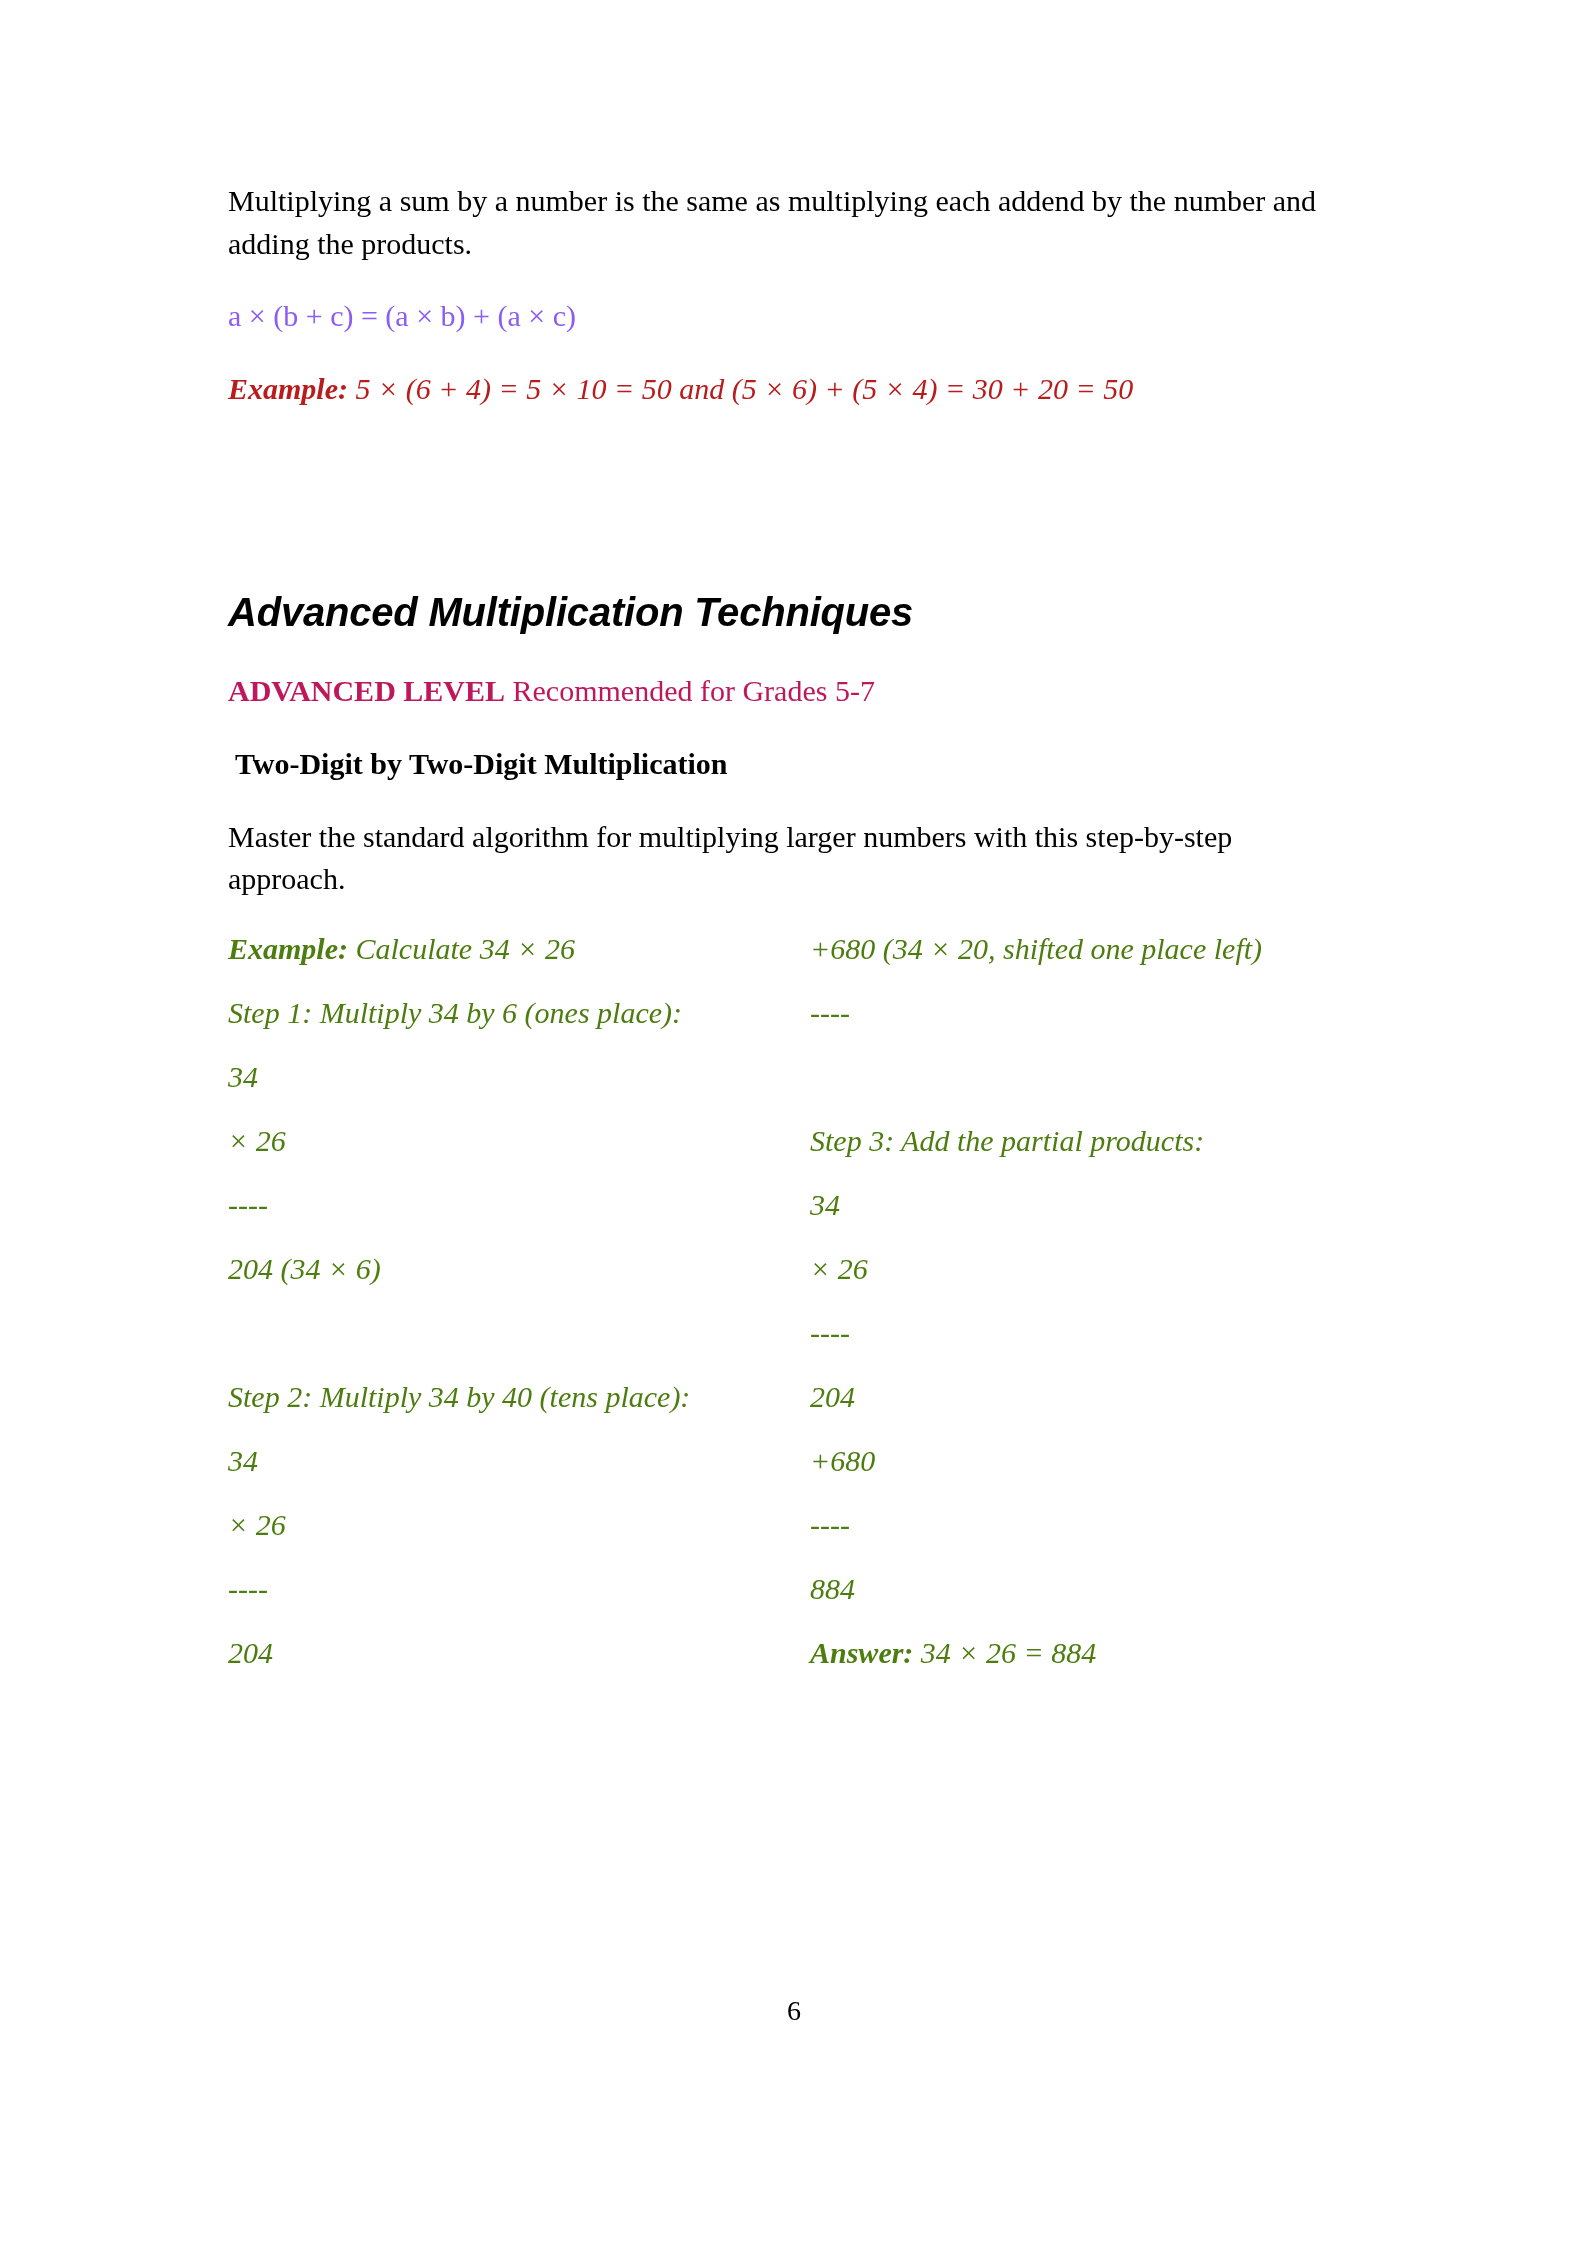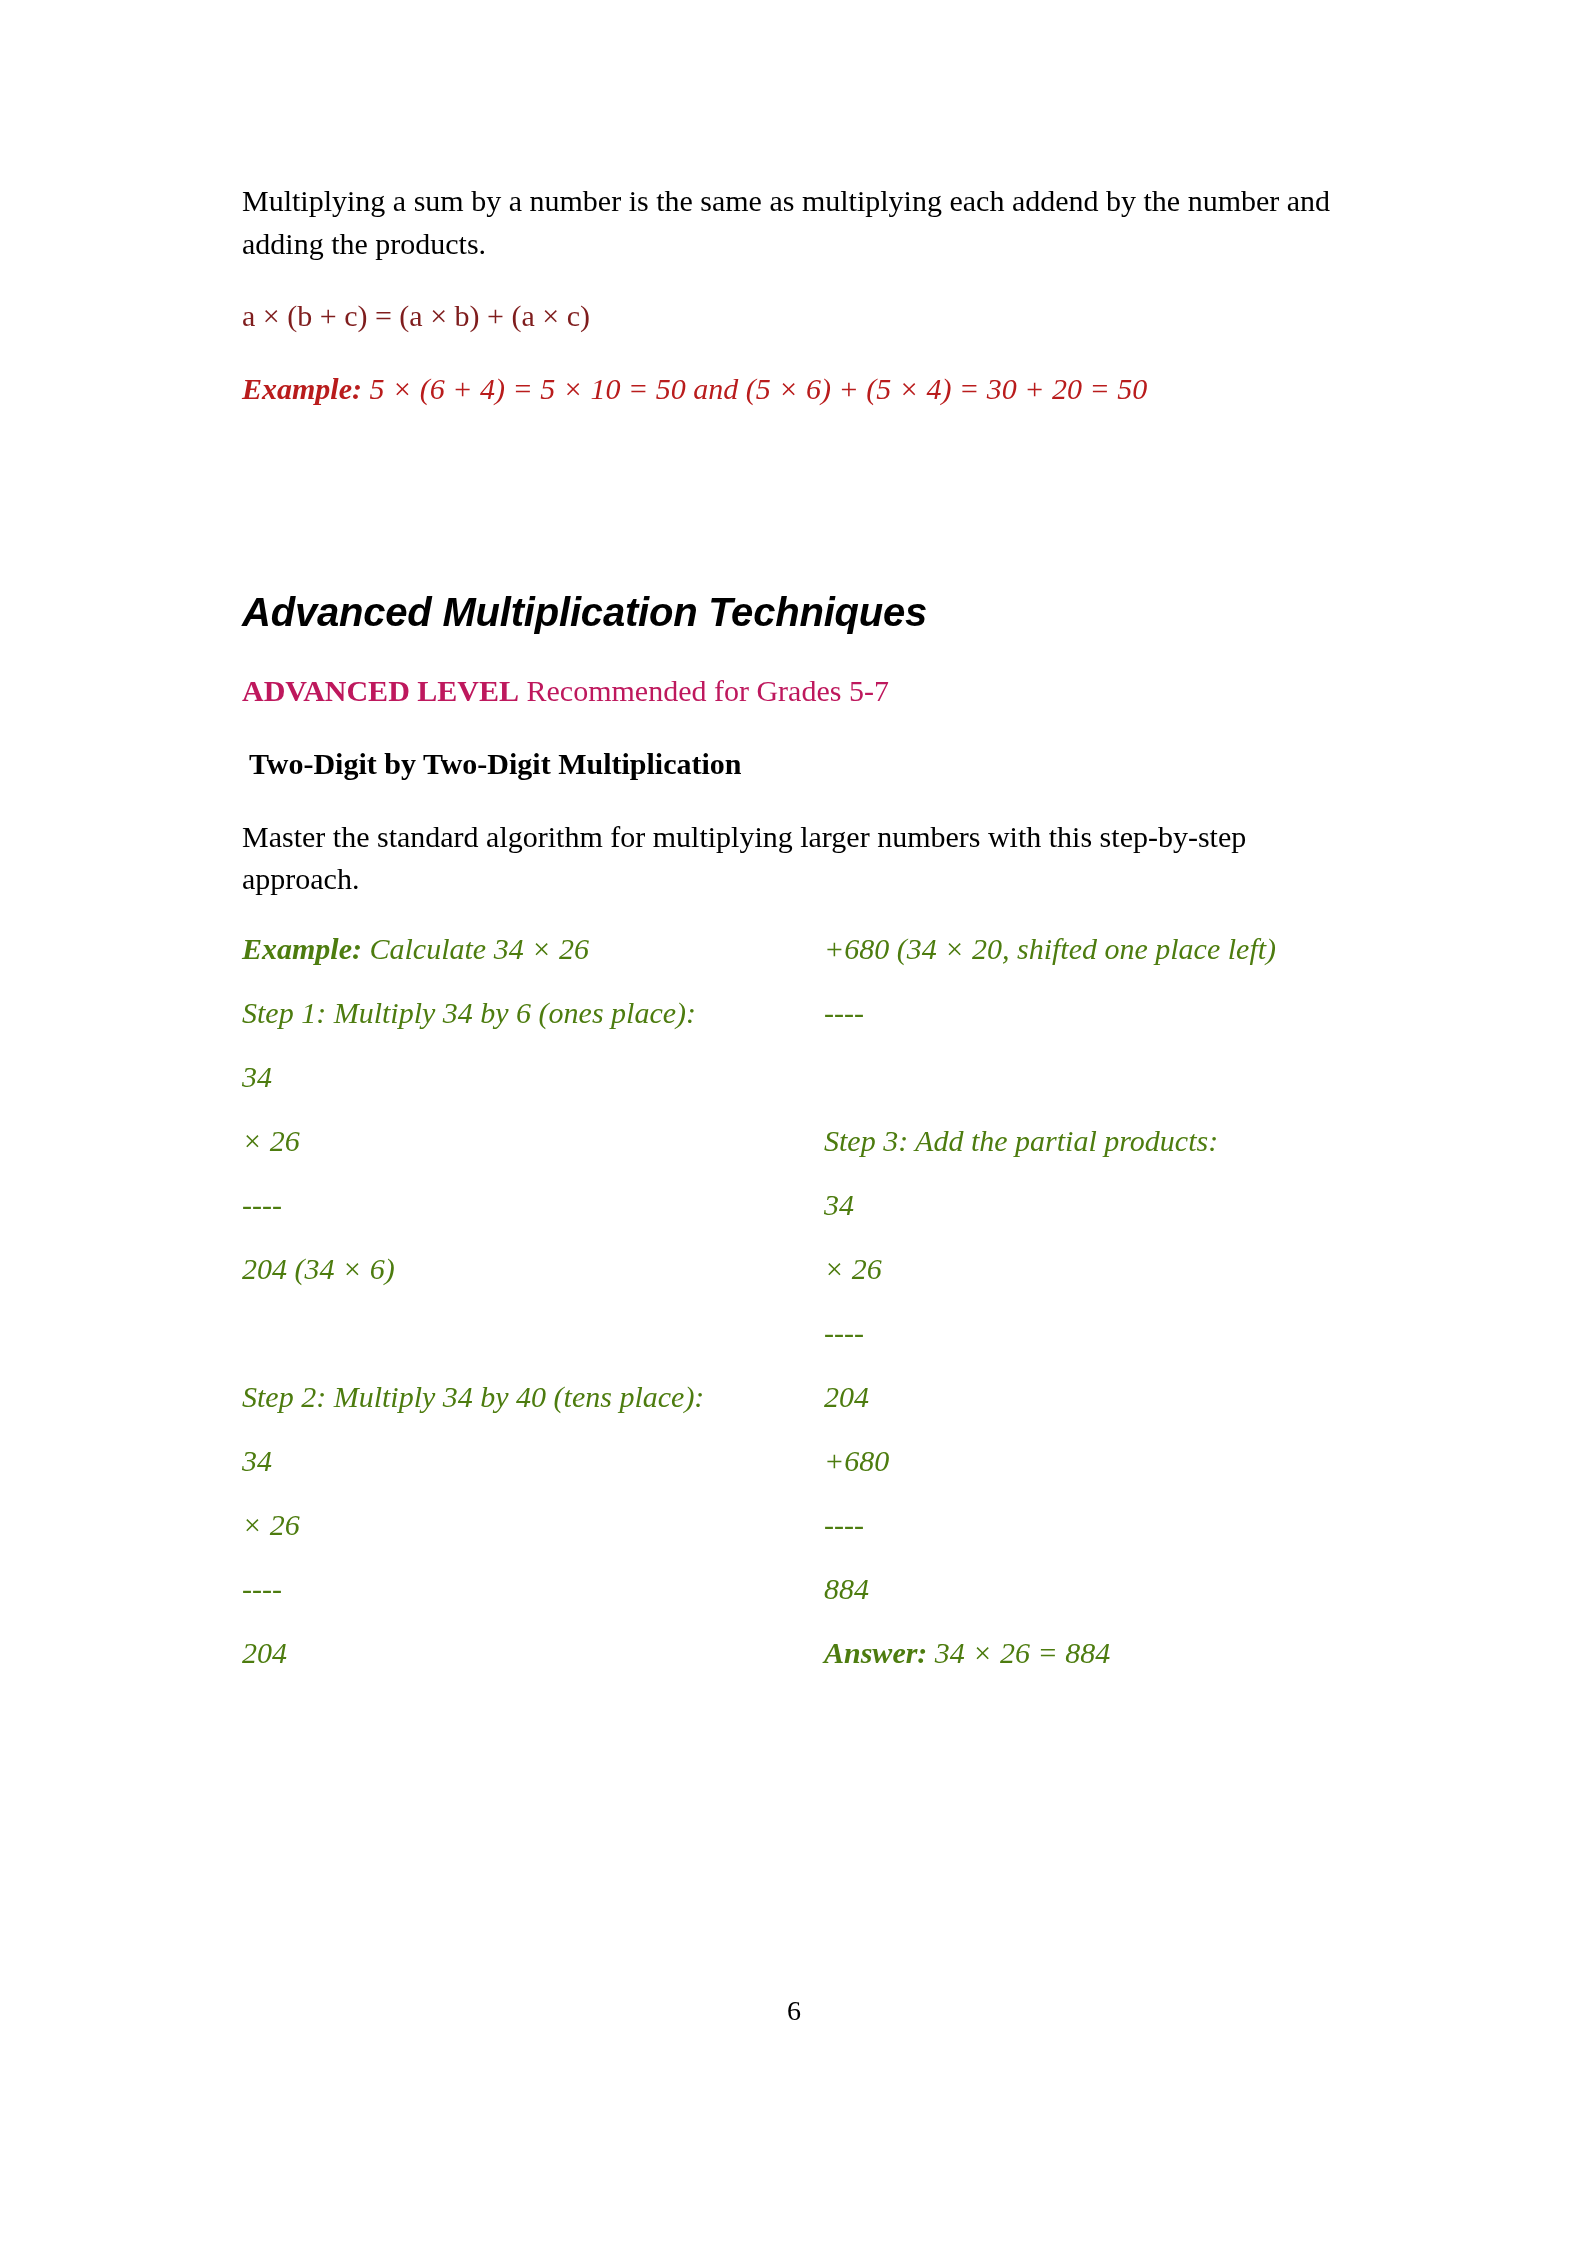--- a/index.html
+++ b/index.html
@@ -12,38 +12,38 @@
     position: relative;
     width: 1588px;
     height: 2245px;
     background: #ffffff;
     margin: 0 auto;
     overflow: hidden;
     box-sizing: border-box;
   }
   .content {
     position: absolute;
-    left: 242px;
+    left: 228px;
     top: 180px;
     width: 1110px;
   }
 
   
   .body-text {
     font-family: "Liberation Serif", "DejaVu Serif", serif;
     font-size: 30px;
     line-height: 1.42;
     color: #000000;
     margin: 0 0 30px 0;
   }
   .formula {
     font-family: "Liberation Serif", "DejaVu Serif", serif;
     font-size: 30px;
     line-height: 1.42;
-    color: #7f1d1d;
+    color: #8b5cf6;
     margin: 0 0 30px 0;
   }
   .example-line {
     font-family: "Liberation Serif", "DejaVu Serif", serif;
     font-size: 30px;
     font-style: italic;
     line-height: 1.42;
     color: #b91c1c;
     margin: 0;
   }

